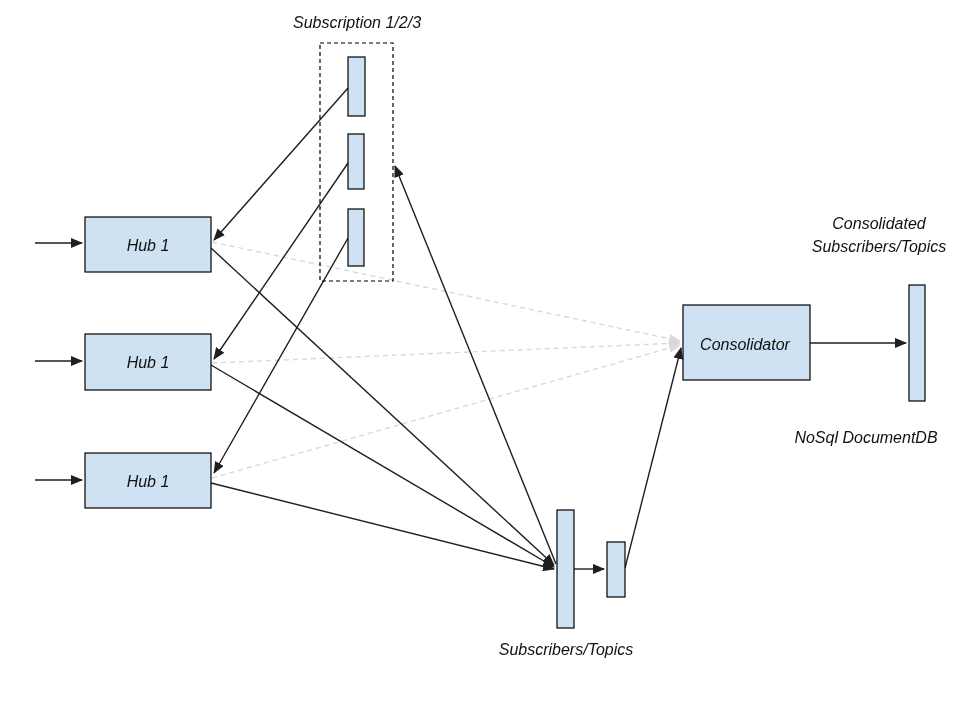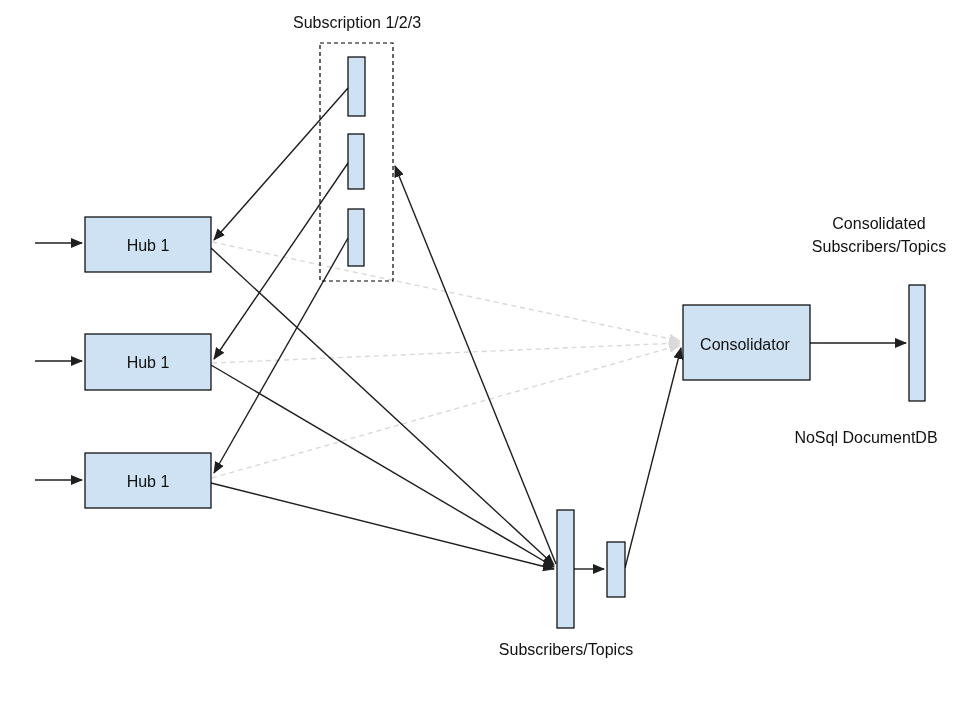--- a/index.html
+++ b/index.html
@@ -1,20 +1,21 @@
 <!DOCTYPE html>
 <html><head>
 <meta charset="utf-8">
 <style>
   html, body { margin: 0; padding: 0; }
   .canvas {
     width: 960px;
     height: 720px;
     position: relative;
     overflow: hidden;
+    font-style: italic;
   }
   svg { display: block; }
   text {
     font-family: "Liberation Sans", sans-serif;
     font-size: 16px;
     stroke: none;
   }
 </style>
 </head>
 <body>

